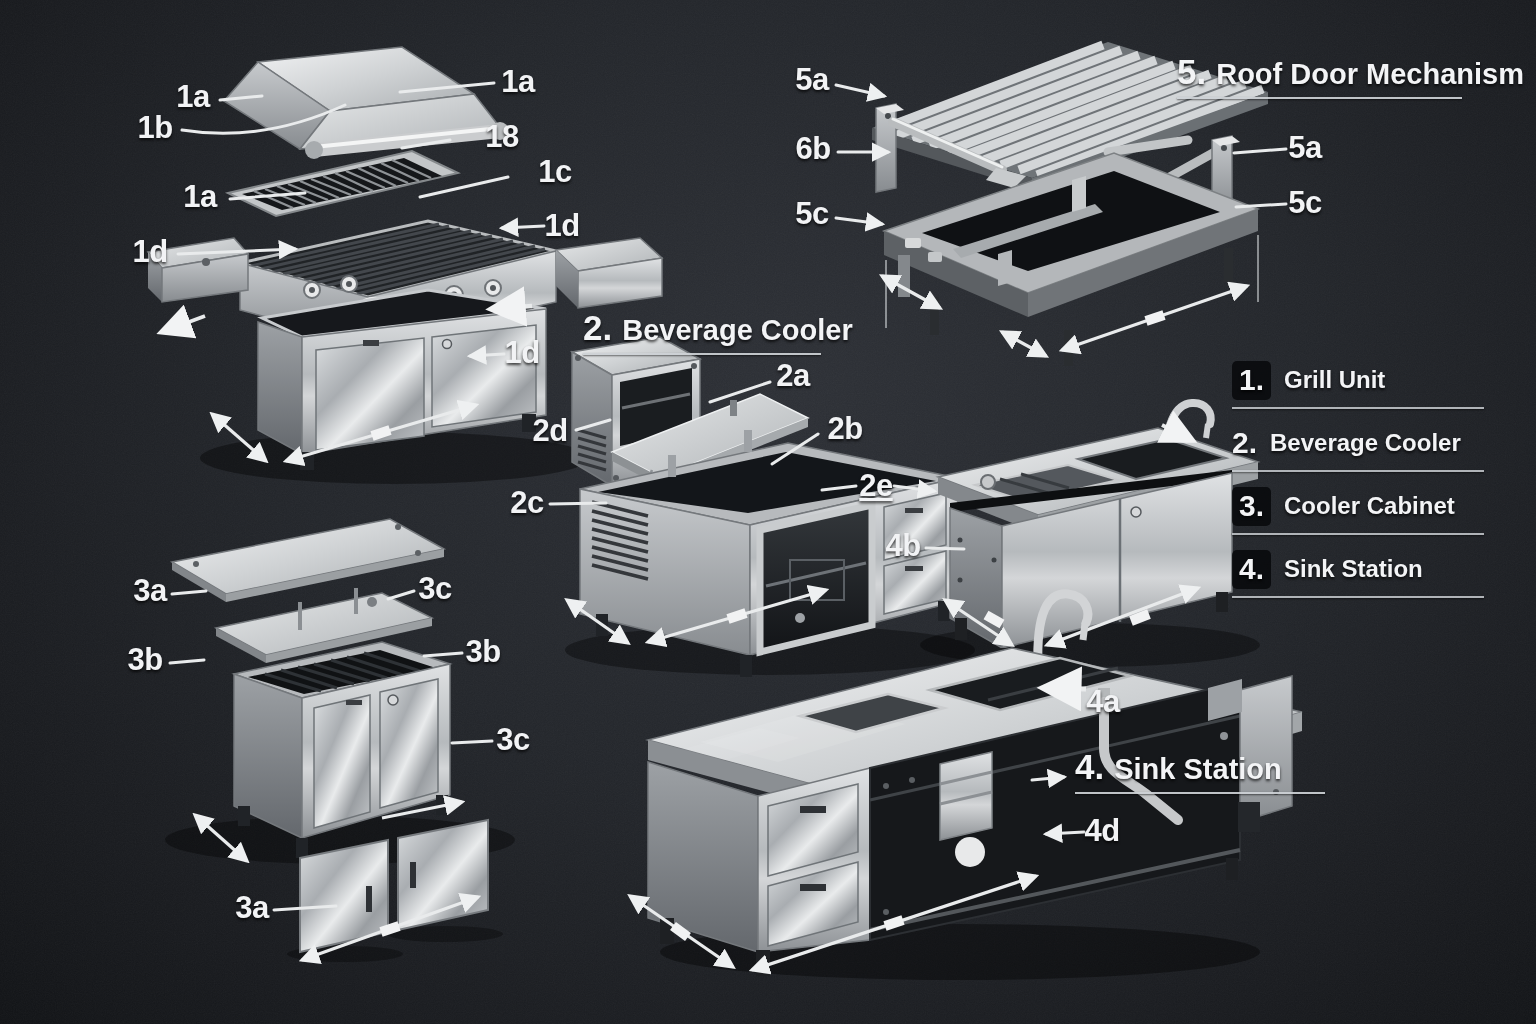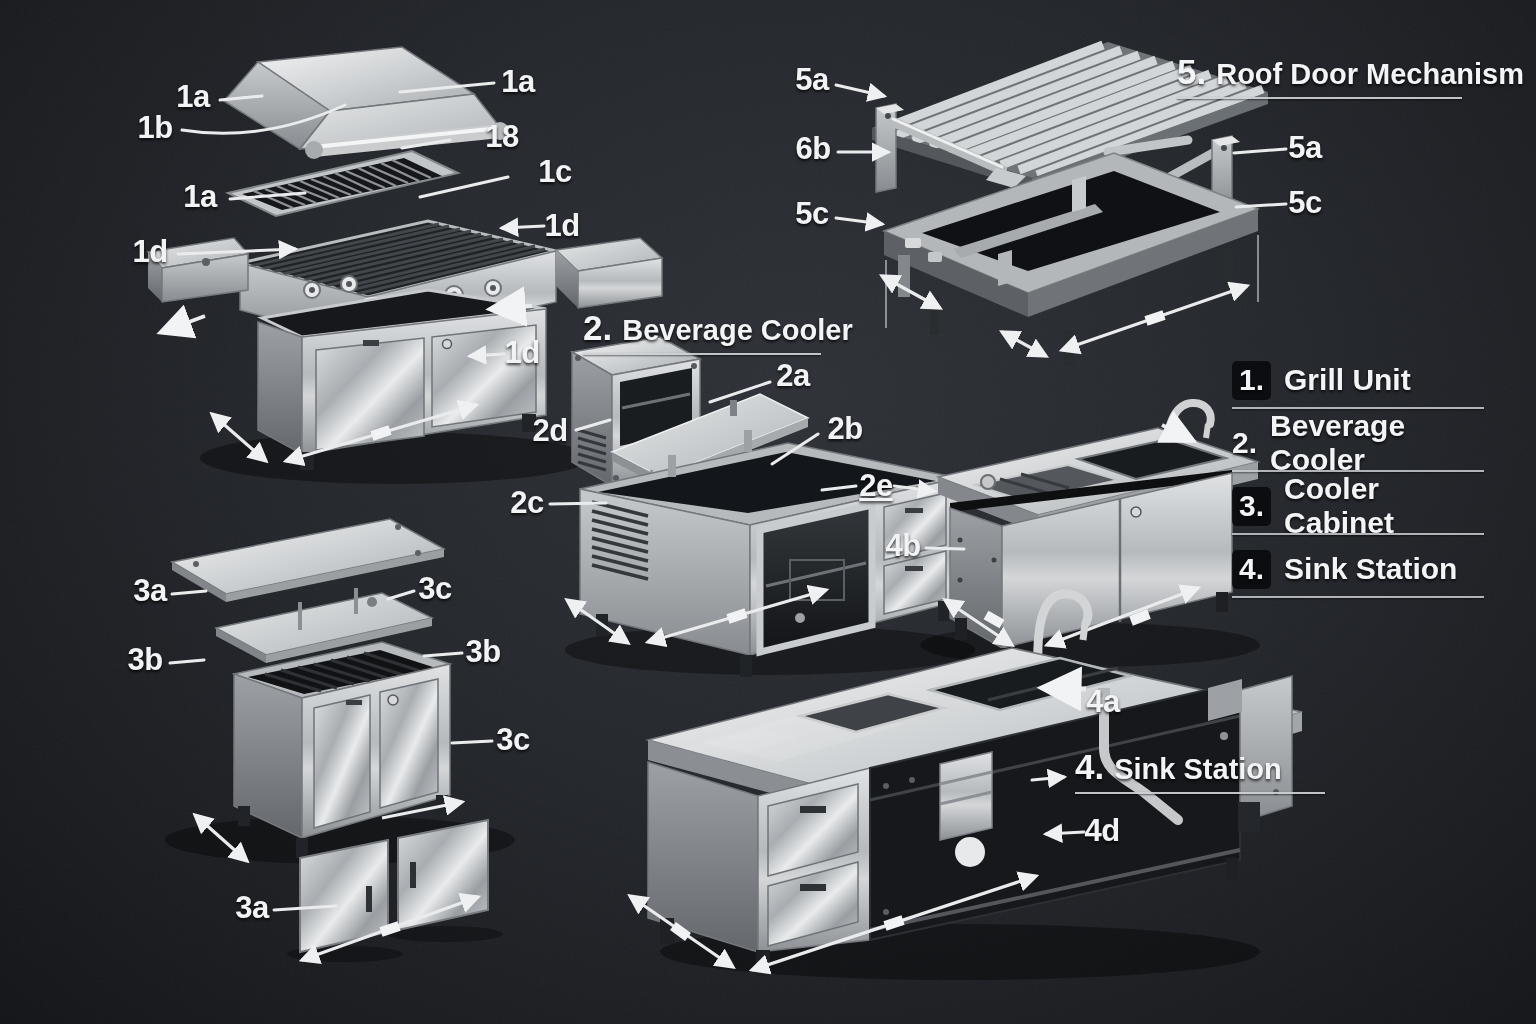--- a/index.html
+++ b/index.html
@@ -19,21 +19,21 @@
   .heading .ttl{font-size:29px;font-weight:bold;margin-left:10px;}
   .heading .rule{height:2px;background:#ced2d6;margin-top:5px;box-shadow:0 1px 2px rgba(0,0,0,.6);opacity:.92;}
   #legend{position:absolute;left:1232px;top:360px;width:252px;z-index:5;}
   .lg-row{margin-bottom:14px;}
   .lg-line{display:flex;align-items:center;height:40px;}
   .lg-num{
     font-size:30px;font-weight:bold;color:#f3f4f6;text-shadow:0 2px 3px rgba(0,0,0,.75);
     background:rgba(7,8,10,.85);padding:1px 7px 2px 7px;border-radius:5px;line-height:36px;
   }
   .lg-num.plain{background:transparent;padding:1px 0 2px 0;}
-  .lg-lbl{font-size:30px;font-weight:bold;color:#f3f4f6;margin-left:13px;text-shadow:0 2px 3px rgba(0,0,0,.75);}
+  .lg-lbl{font-size:24px;font-weight:bold;color:#f3f4f6;margin-left:13px;text-shadow:0 2px 3px rgba(0,0,0,.75);}
   .lg-rule{height:2px;background:#c9cdd1;margin-top:7px;opacity:.85;box-shadow:0 1px 2px rgba(0,0,0,.6);}
 </style>
 </head>
 <body>
 
 <div id="stage">
 
 <svg id="art" width="1536" height="1024" viewBox="0 0 1536 1024">
   <defs>
     <linearGradient id="gTop" x1="0" y1="0" x2="1" y2="1">

